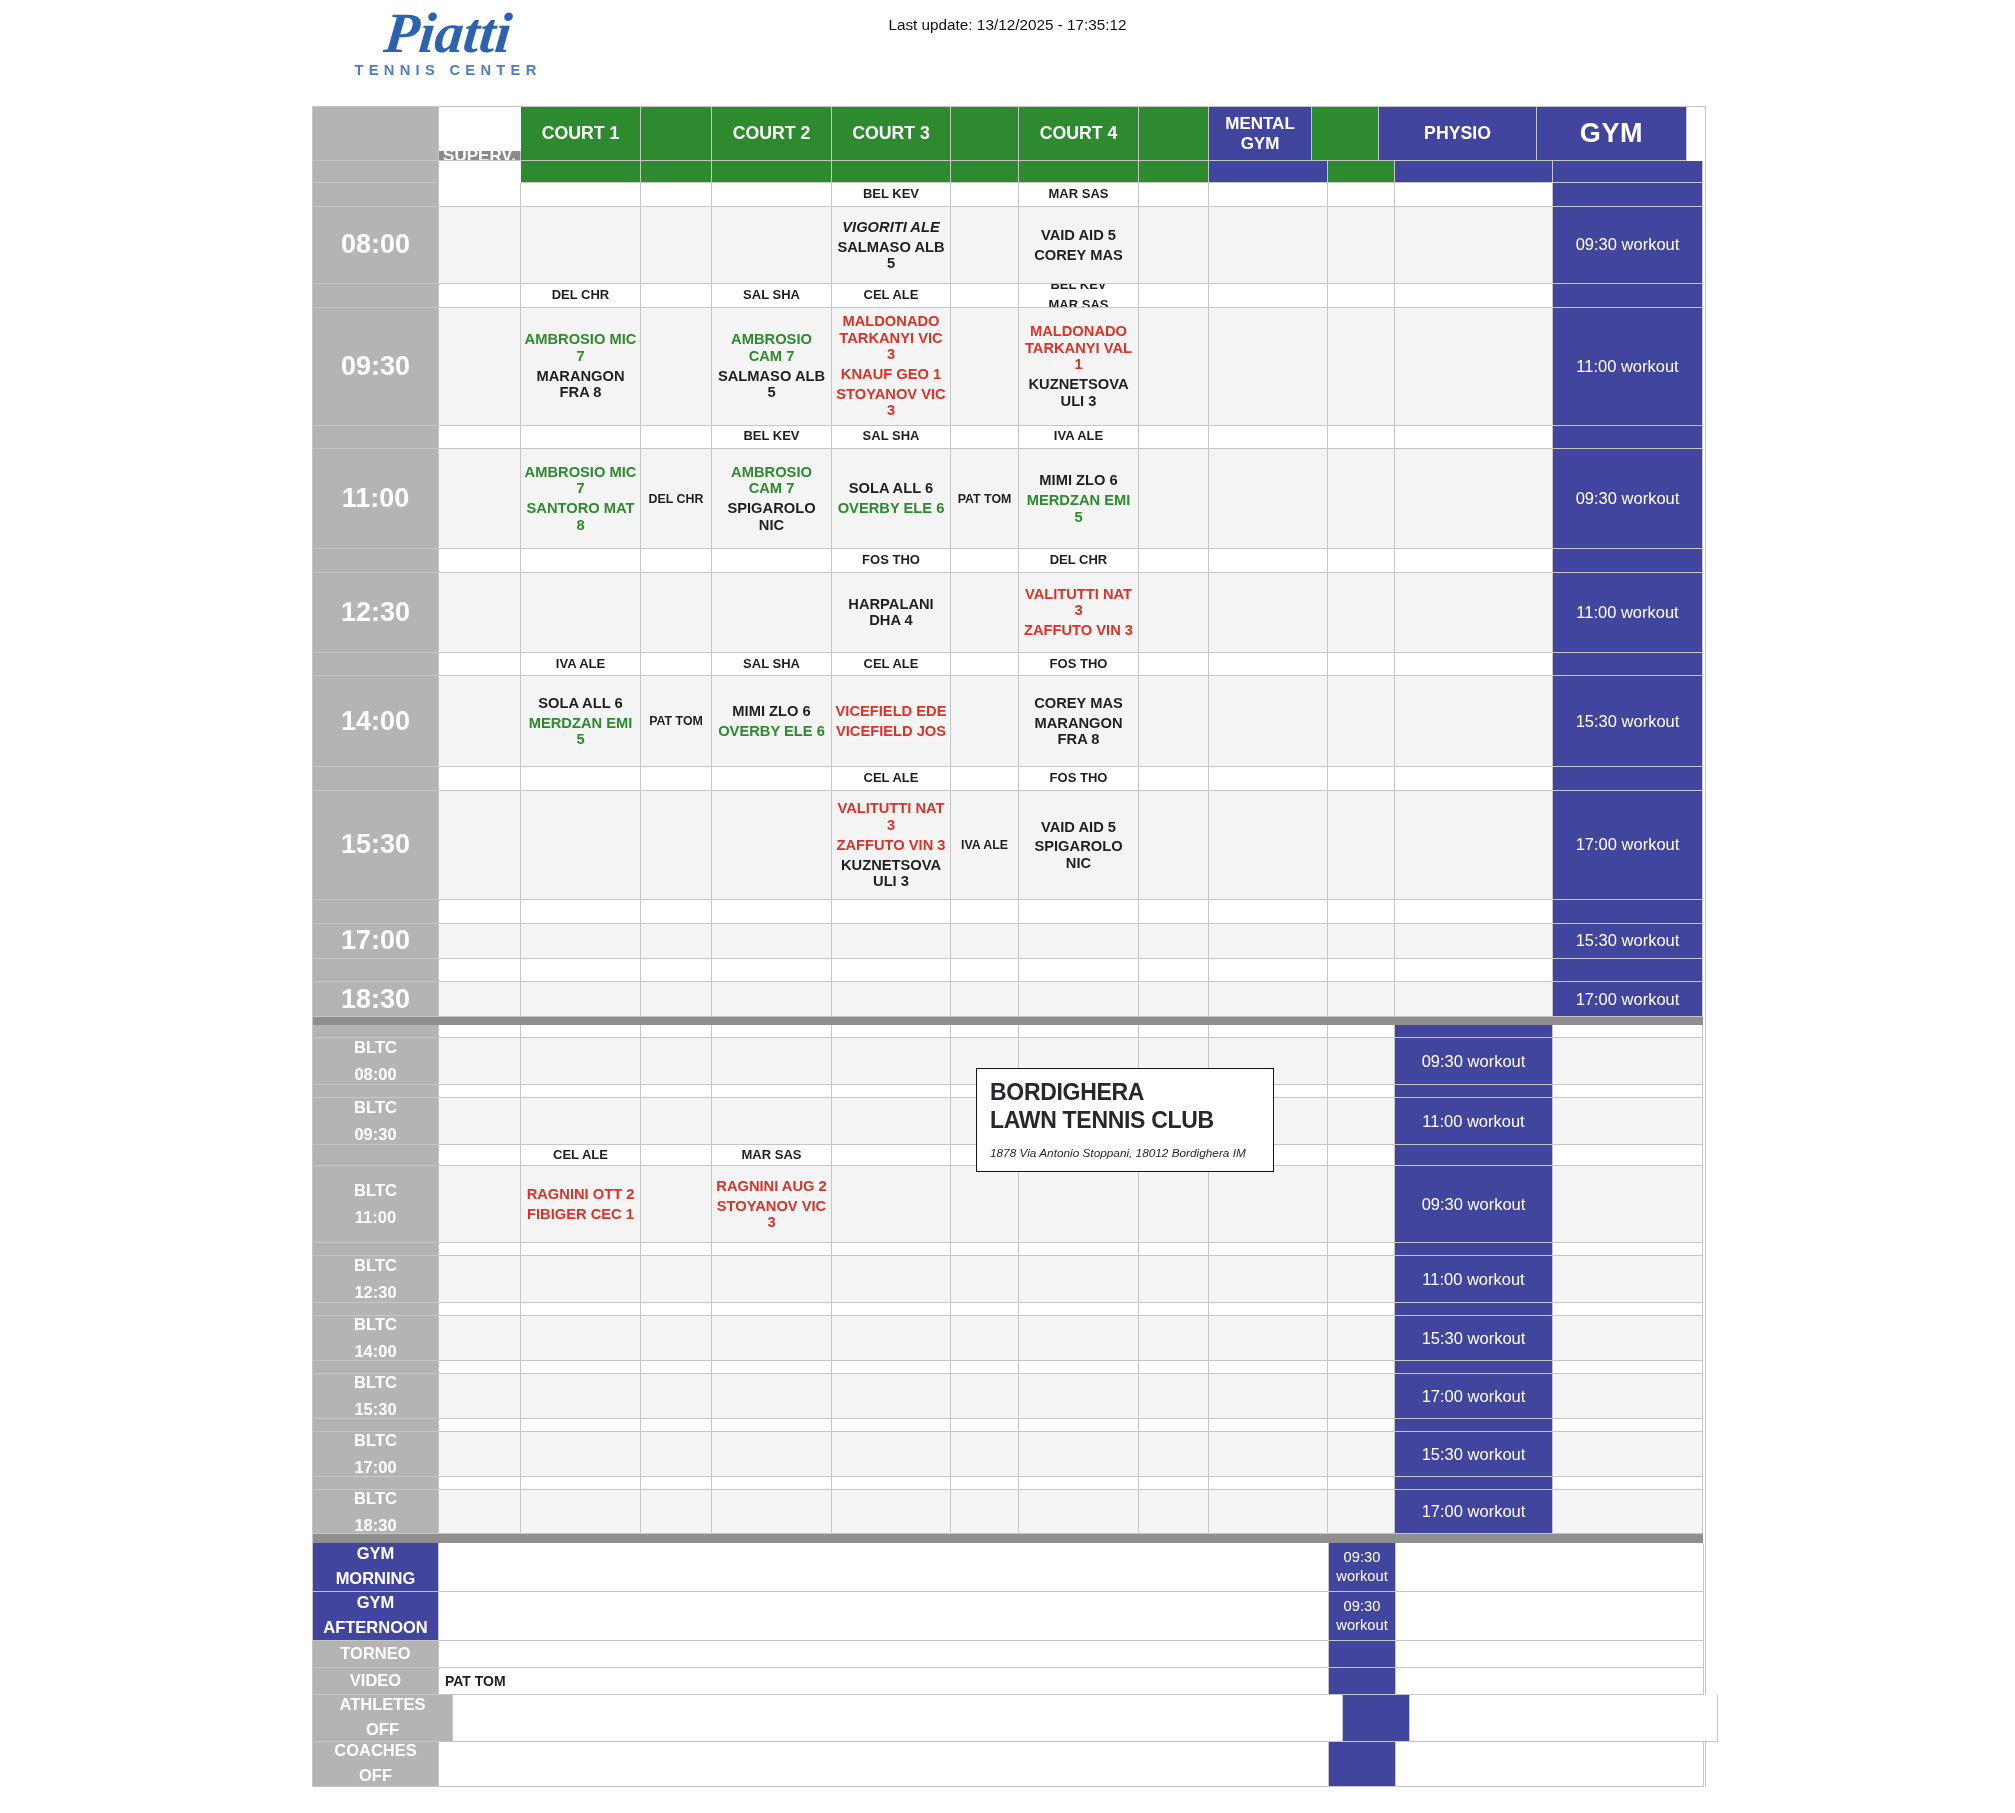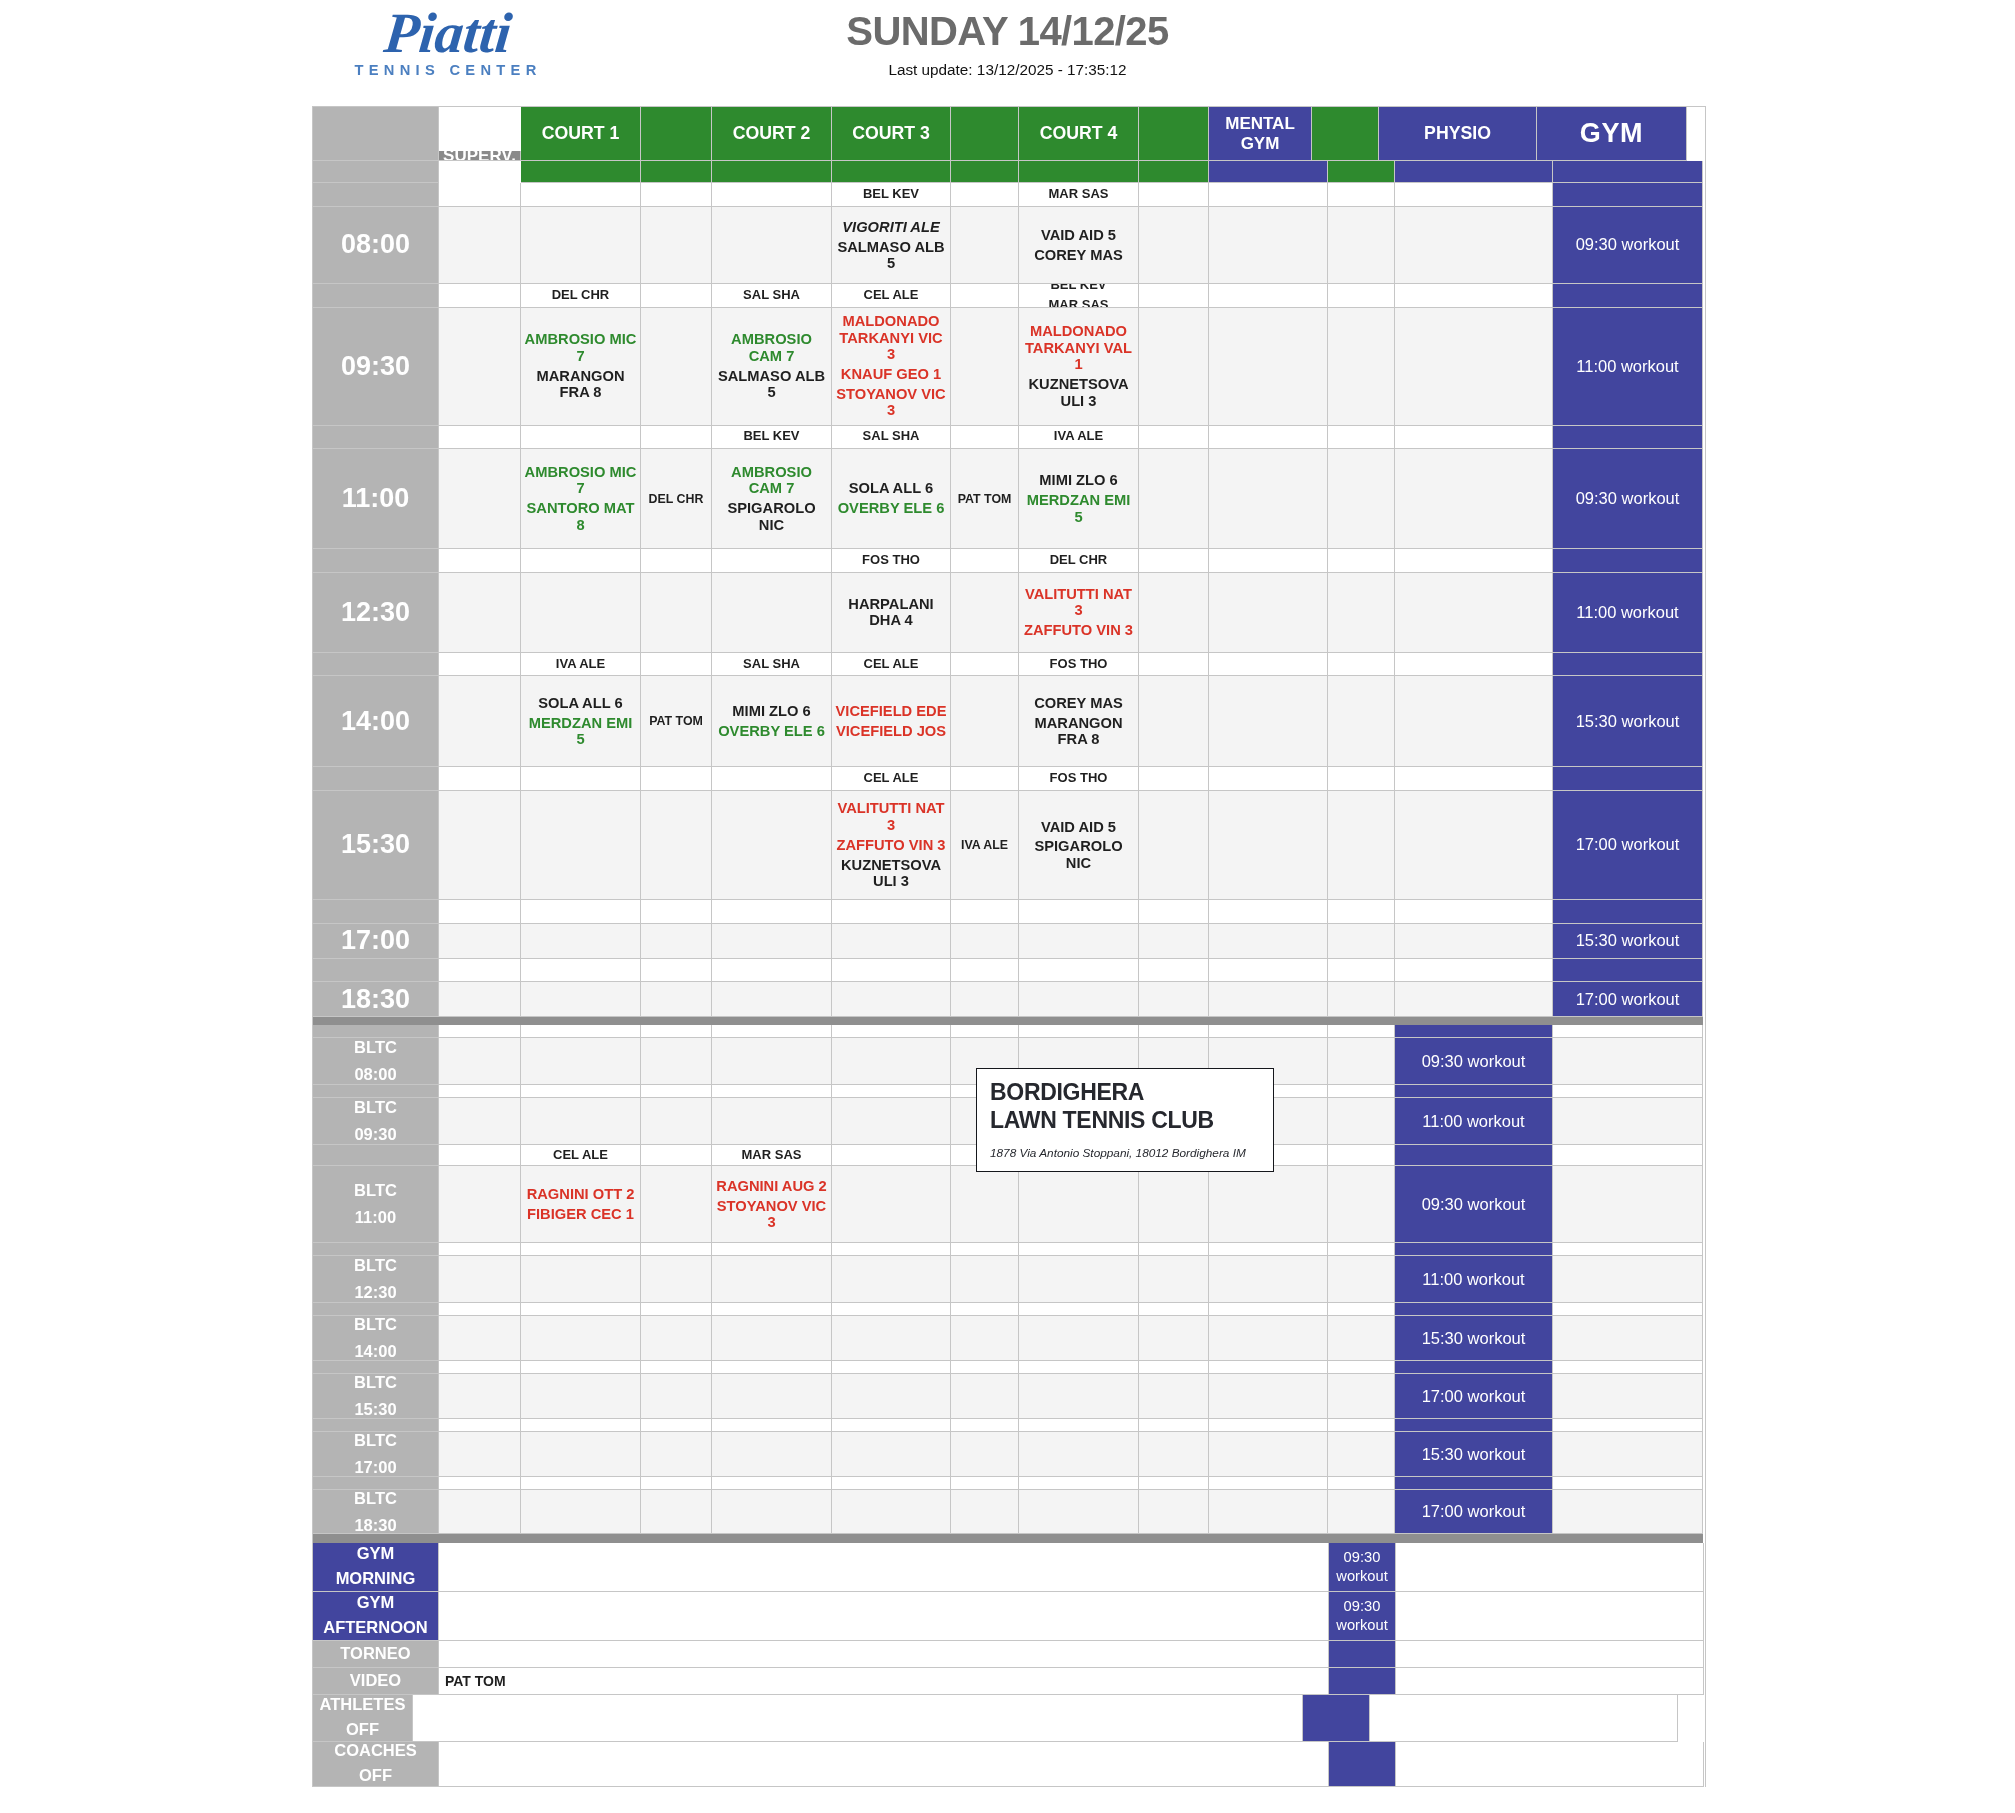--- a/index.html
+++ b/index.html
@@ -59,21 +59,20 @@
 </style>
 </head>
 <body>
 
 <header>
   <div class="logo">
     <div class="logo-script">Piatti</div>
     <div class="logo-sub">TENNIS CENTER</div>
   </div>
   <div class="title-wrap">
-    <h1>SUNDAY 14/12/25</h1>
     <div class="last-update">Last update: 13/12/2025 - 17:35:12</div>
   </div>
 </header>
 
 <div id="grid">
     <div class="grow" style="height: 54px;">
       <div class="cell bgGray hc hc-time" style="width: 126px;"></div>
       <div class="cell bgDGray hc hc-superv" style="width: 82px;">SUPERV.</div>
       <div class="cell bgGreen hc hc-c1" style="width: 120px;">COURT 1</div>
       <div class="cell bgGreen hc hc-n1" style="width: 71px;"></div>
@@ -802,21 +801,21 @@
       <div class="cell bgGray" style="width: 126px;">
         <div class="ln botLbl">VIDEO</div>
       </div>
       <div class="cell bgWhite wideCell" style="width: 890px;">
         <div class="ln videoTxt">PAT TOM</div>
       </div>
       <div class="cell bgBlue" style="width: 67px;"></div>
       <div class="cell bgWhite" style="width: 308px;"></div>
     </div>
     <div class="grow" style="height: 47px;">
-      <div class="cell bgGray" style="width: 100px;">
+      <div class="cell bgGray" style="width: 140px;">
         <div class="ln botLbl">ATHLETES</div>
         <div class="ln botLbl">OFF</div>
       </div>
       <div class="cell bgWhite wideCell" style="width: 890px;"></div>
       <div class="cell bgBlue" style="width: 67px;"></div>
       <div class="cell bgWhite" style="width: 308px;"></div>
     </div>
     <div class="grow" style="height: 45px;">
       <div class="cell bgGray" style="width: 126px;">
         <div class="ln botLbl">COACHES</div>

